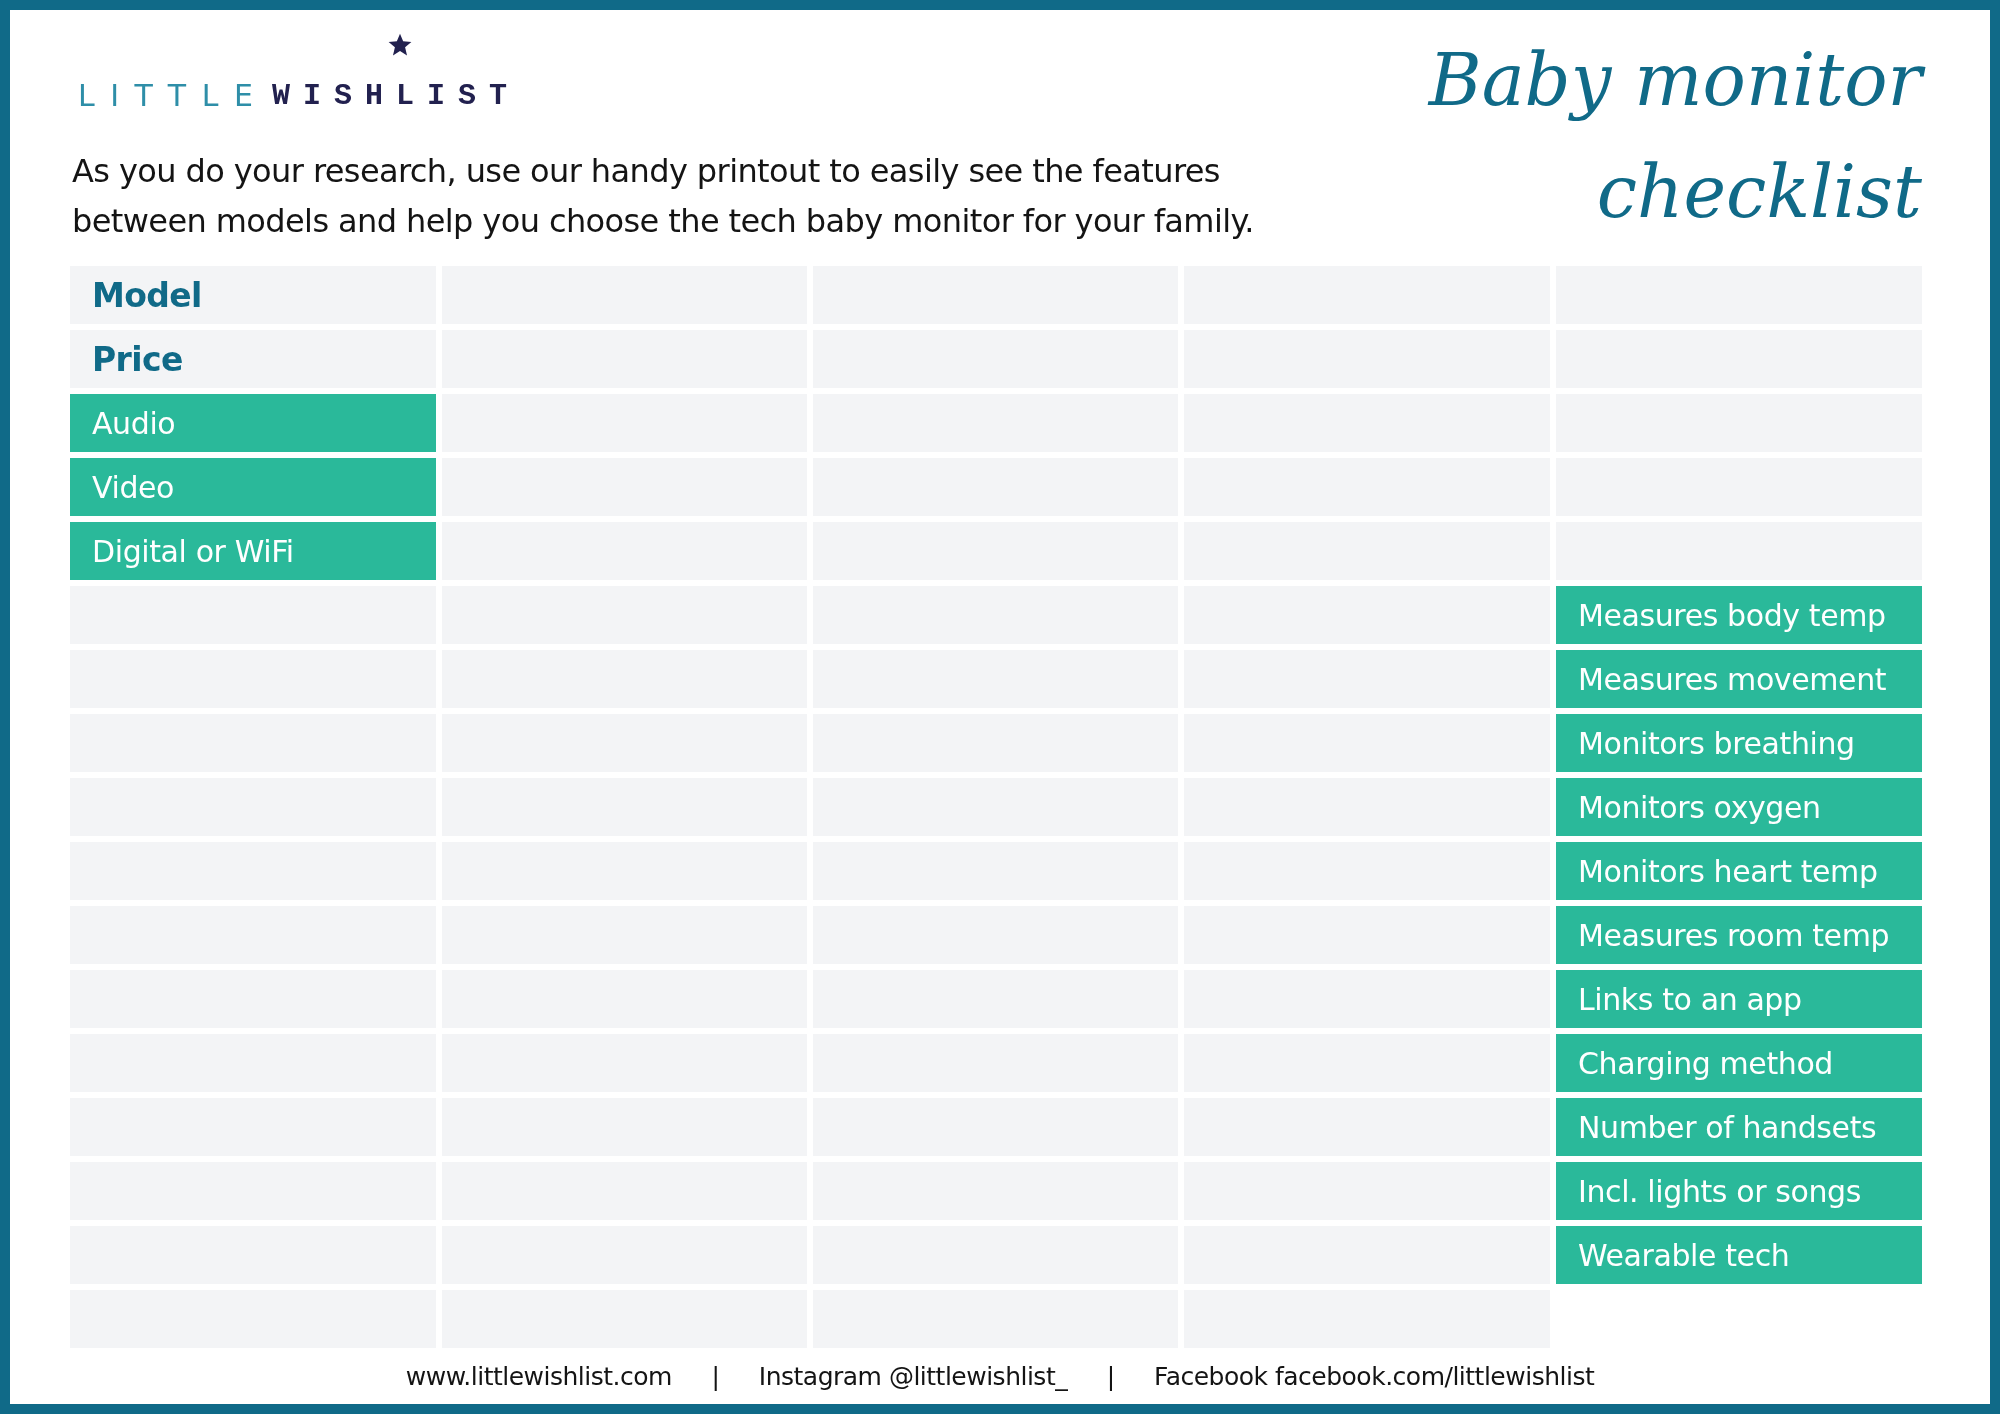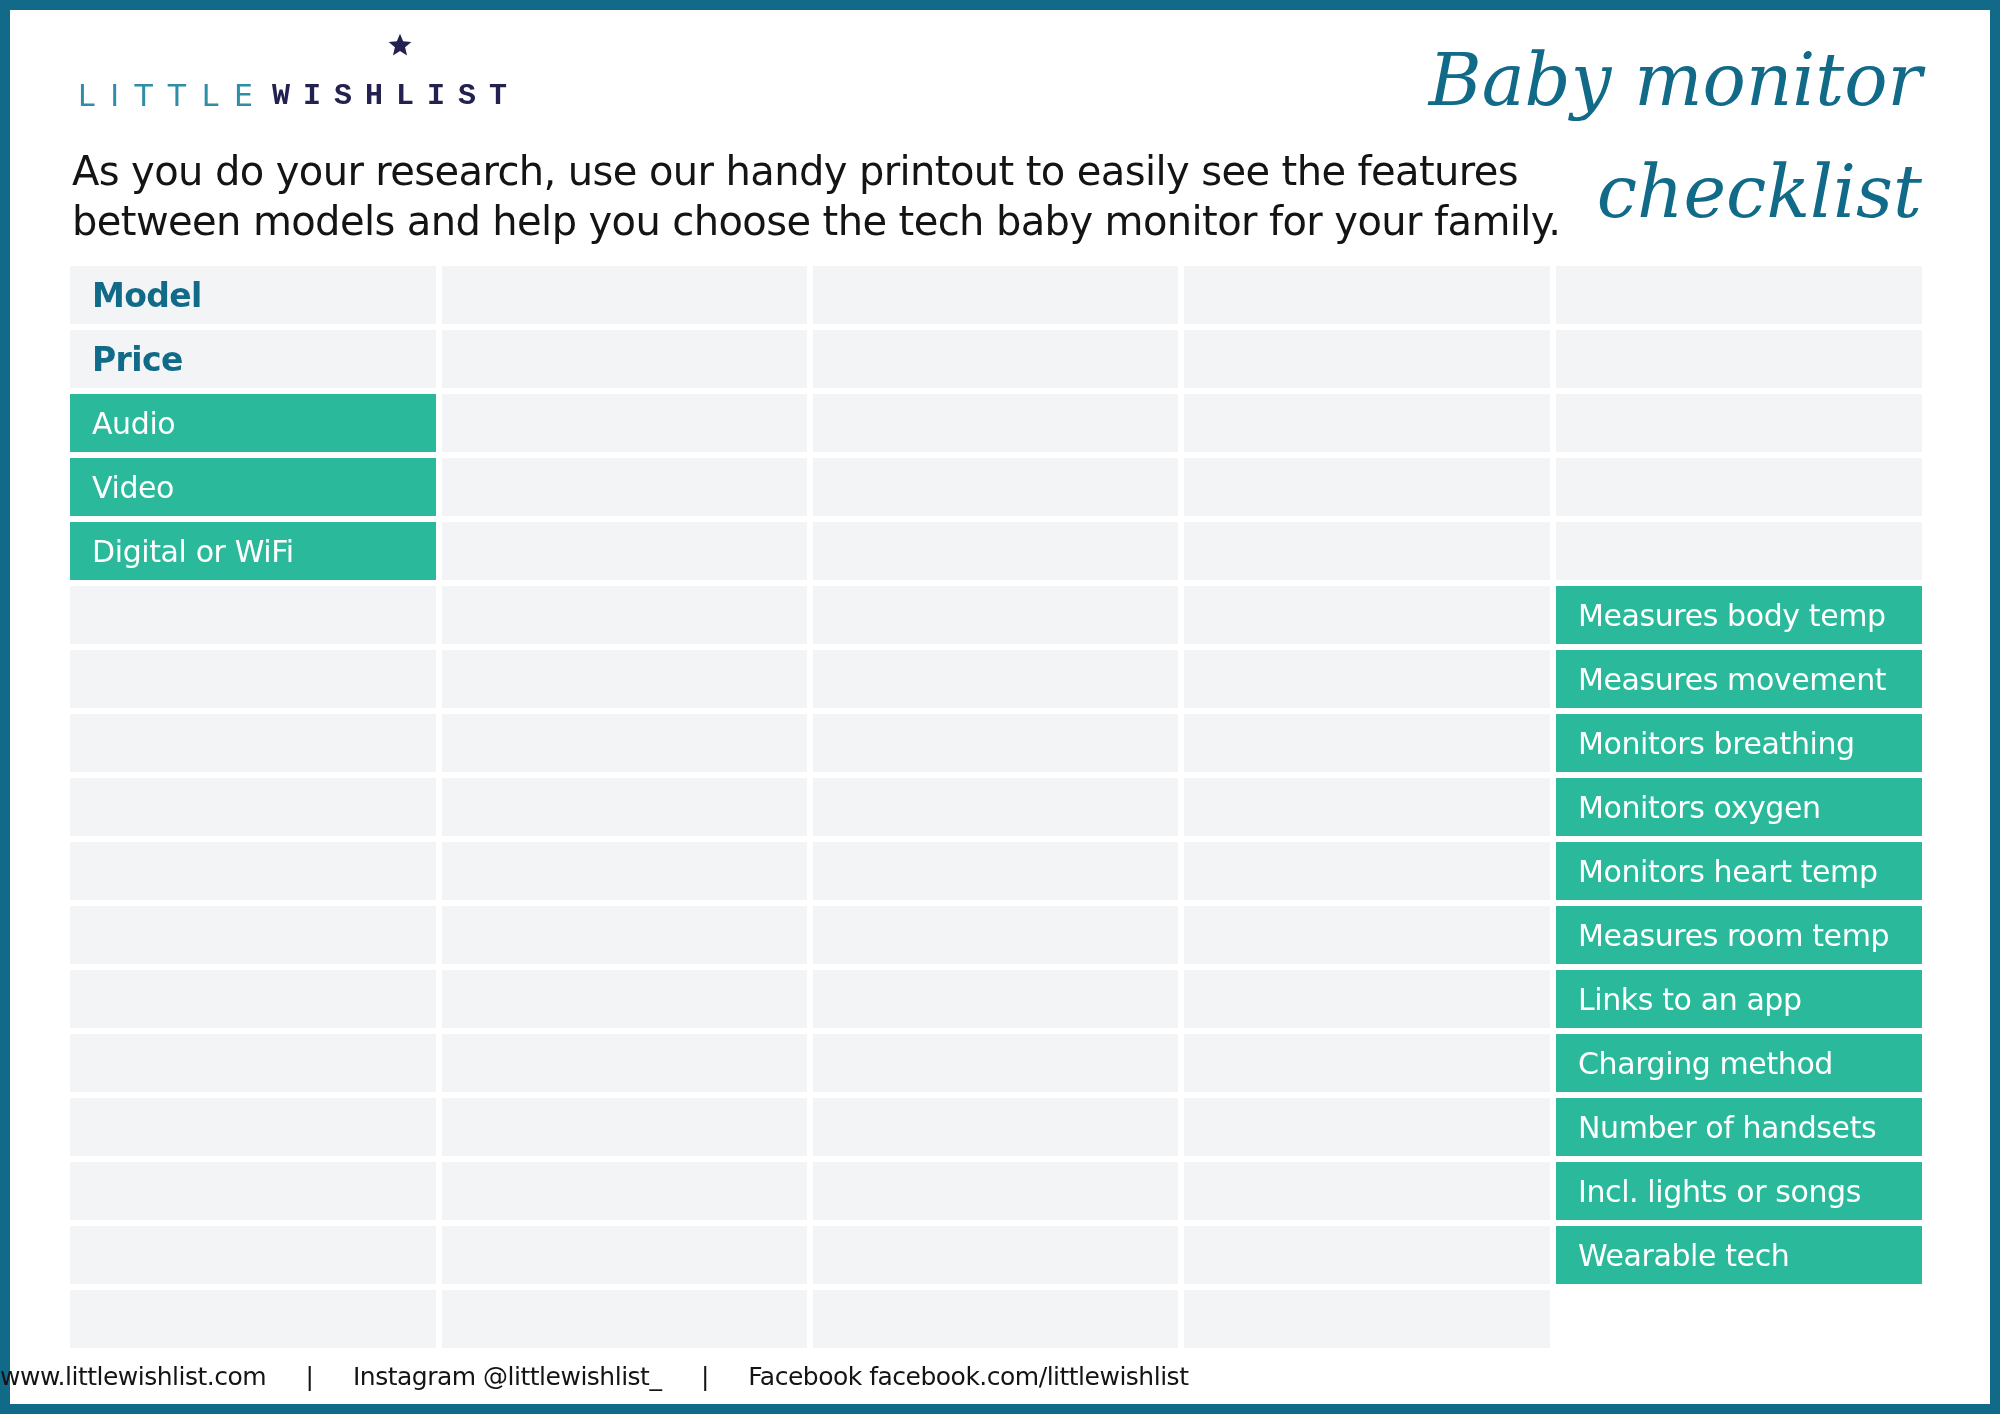--- a/index.html
+++ b/index.html
@@ -31,21 +31,21 @@
       position: absolute; right: 78px; top: 38px; text-align: right;
       font-family: "DejaVu Serif", serif; font-style: italic; font-weight: 400;
       color: #106a88; font-size: 72px; line-height: 84px;
     }
     .title .l1 { display: block; }
     .title .l2 { display: block; margin-top: 28px; }
 
     
     .intro {
       position: absolute; left: 72px; top: 146px; width: 1300px;
-      font-family: "DejaVu Sans", sans-serif; font-size: 40px; line-height: 50px;
+      font-family: "DejaVu Sans", sans-serif; font-size: 32px; line-height: 50px;
       color: #141414; letter-spacing: -0.6px;
     }
     .intro span { display: block; white-space: nowrap; }
 
     
     .grid {
       position: absolute; left: 70px; top: 266px; width: 1852px;
       display: grid;
       grid-template-columns: 366px 365px 365px 366px 366px;
       grid-auto-rows: 58px;
@@ -54,21 +54,21 @@
     .cell { background: #f3f4f6; }
     .label {
       display: flex; align-items: center; box-sizing: border-box;
       padding-left: 22px; white-space: nowrap; overflow: hidden;
     }
     .label.header { background: #f3f4f6; color: #106a88; font-weight: 700; font-size: 33px; letter-spacing: -0.6px; }
     .label.feature { background: #2ab99a; color: #ffffff; font-weight: 400; font-size: 30px; letter-spacing: -0.4px; }
 
     
     .footer {
-      position: absolute; left: 0; right: 0; top: 1362px; 
+      position: absolute; left: 0; right: 0; top: 1362px; text-align: center;
       font-family: "DejaVu Sans", sans-serif; font-size: 25px; color: #141414;
       letter-spacing: -0.5px; white-space: nowrap;
     }
     .footer .sep { display: inline-block; margin: 0 32px; }
   </style>
 </head>
 <body>
 
 <div class="frame"></div>
 

